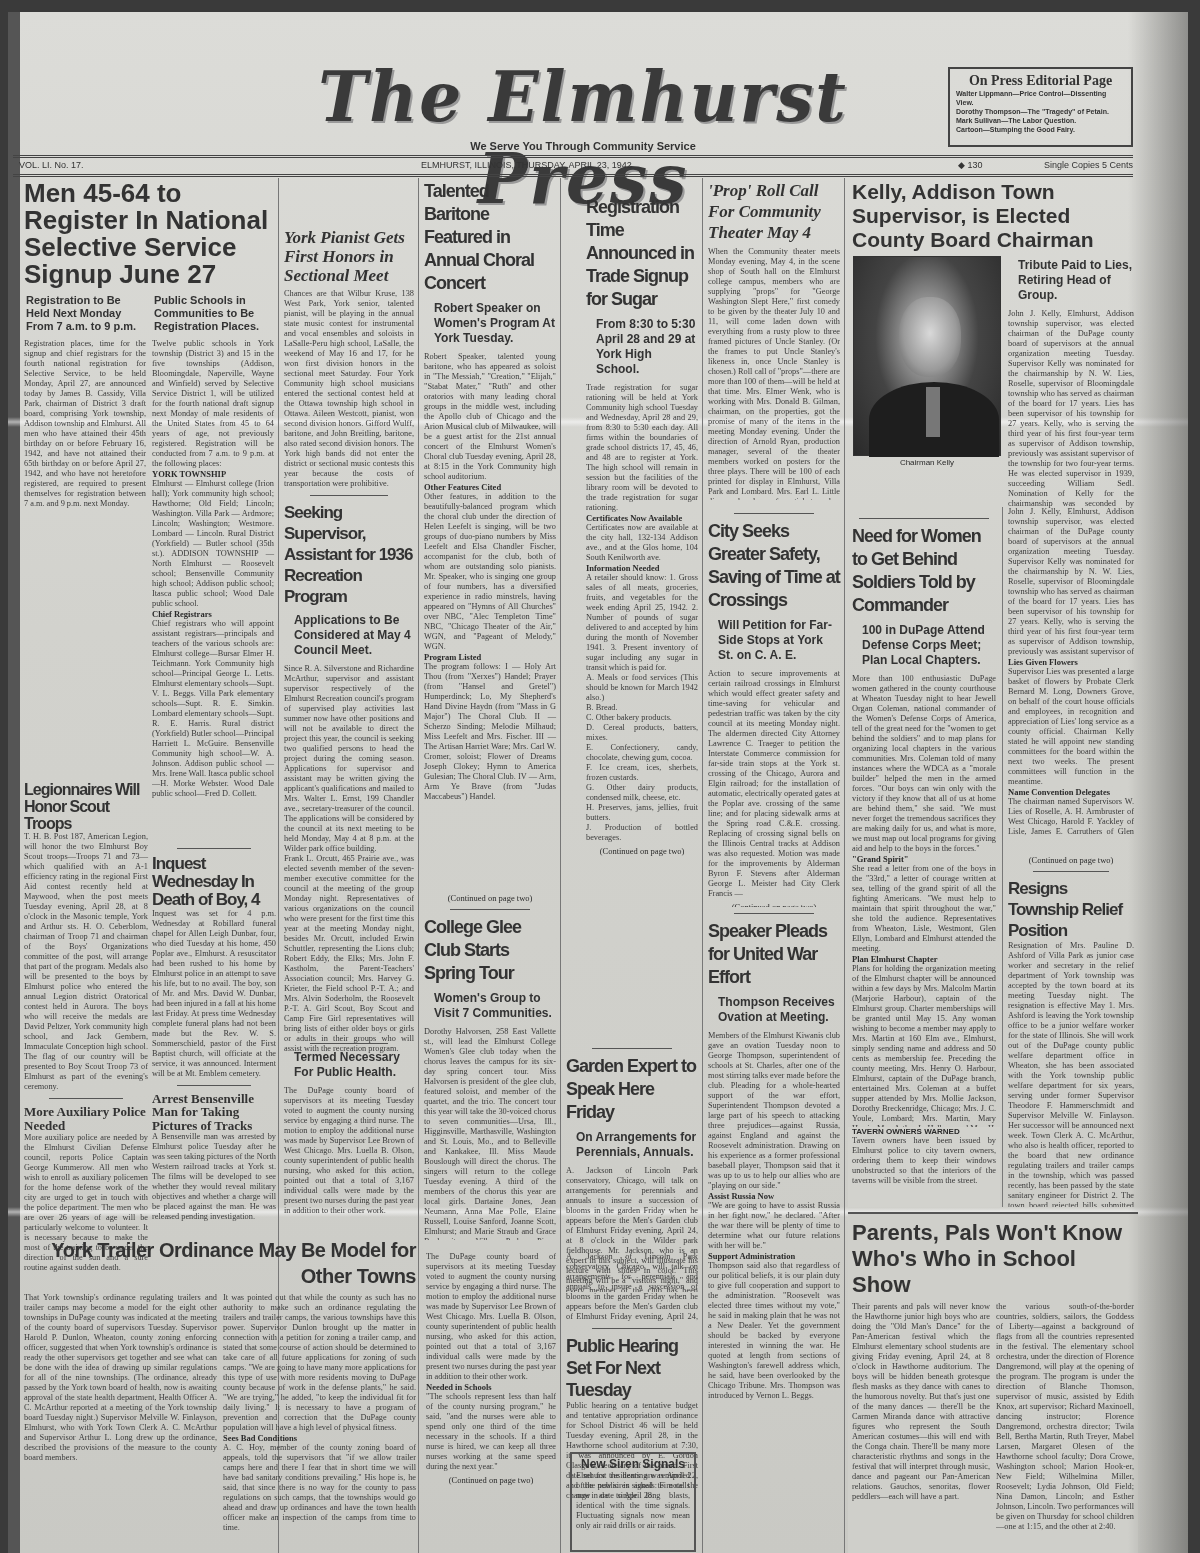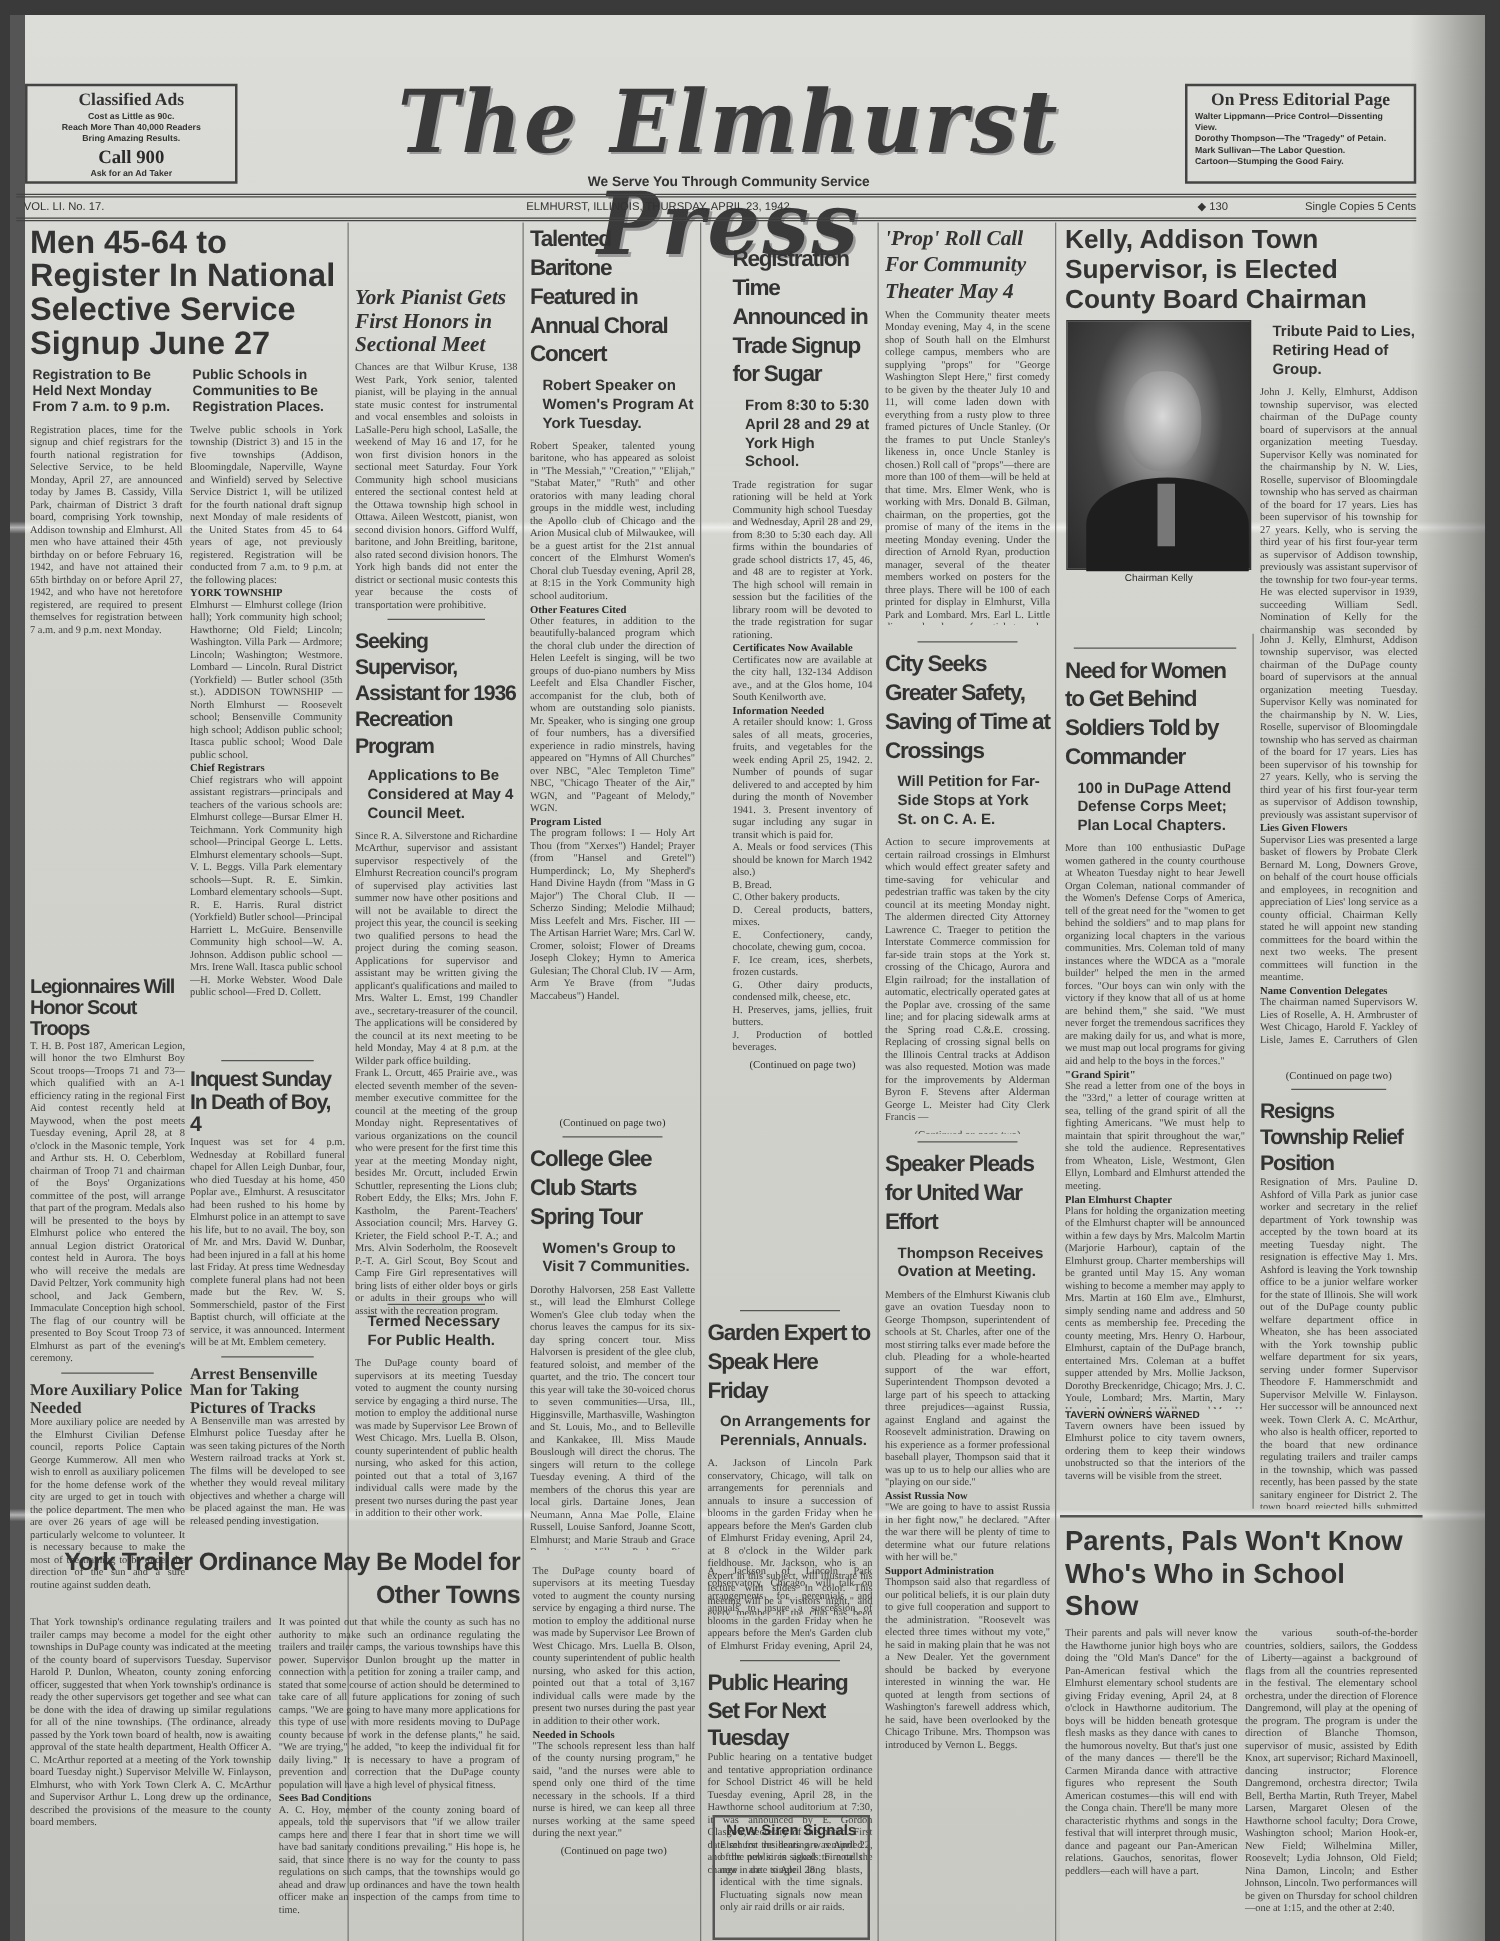--- a/index.html
+++ b/index.html
@@ -68,28 +68,20 @@
   .tavern { font-family: "Liberation Sans", sans-serif; font-size: 8px; font-weight: bold; }
 </style>
 </head>
 <body>
 
 <div class="page">
   <div class="left-bar"></div>
   <div class="fold" style="top:405px;"></div>
   <div class="fold" style="top:1195px;"></div>
 
-  <div class="ear ear-left">
-    <h4>Classified Ads</h4>
-    <p>Cost as Little as 90c.</p>
-    <p>Reach More Than 40,000 Readers</p>
-    <p>Bring Amazing Results.</p>
-    <div class="call">Call 900</div>
-    <p>Ask for an Ad Taker</p>
-  </div>
 
   <div class="flag">The Elmhurst Press</div>
   <div class="motto">We Serve You Through Community Service</div>
 
   <div class="ear ear-right">
     <h4>On Press Editorial Page</h4>
     <p>Walter Lippmann—Price Control—Dissenting View.</p>
     <p>Dorothy Thompson—The "Tragedy" of Petain.</p>
     <p>Mark Sullivan—The Labor Question.</p>
     <p>Cartoon—Stumping the Good Fairy.</p>
@@ -131,21 +123,21 @@
   <div class="col" style="left:12px; width:132px; top:770px; height:760px; overflow:hidden;">
     <div class="hl cond" style="font-size:16px;">Legionnaires Will Honor Scout Troops</div>
     <div class="body-text">T. H. B. Post 187, American Legion, will honor the two Elmhurst Boy Scout troops—Troops 71 and 73—which qualified with an A-1 efficiency rating in the regional First Aid contest recently held at Maywood, when the post meets Tuesday evening, April 28, at 8 o'clock in the Masonic temple, York and Arthur sts. H. O. Ceberblom, chairman of Troop 71 and chairman of the Boys' Organizations committee of the post, will arrange that part of the program. Medals also will be presented to the boys by Elmhurst police who entered the annual Legion district Oratorical contest held in Aurora. The boys who will receive the medals are David Peltzer, York community high school, and Jack Gembern, Immaculate Conception high school. The flag of our country will be presented to Boy Scout Troop 73 of Elmhurst as part of the evening's ceremony.</div>
     <div class="short-rule"></div>
     <div class="hl ital" style="font-size:13px; font-style:normal; font-family:'Liberation Serif',serif;">More Auxiliary Police Needed</div>
     <div class="body-text">More auxiliary police are needed by the Elmhurst Civilian Defense council, reports Police Captain George Kummerow. All men who wish to enroll as auxiliary policemen for the home defense work of the city are urged to get in touch with the police department. The men who are over 26 years of age will be particularly welcome to volunteer. It is necessary because to make the most of the training to be under the direction of the sun and a sure routine against sudden death.</div>
   </div>
 
   <div class="col" style="left:140px; width:132px; top:830px; height:380px; overflow:hidden;">
     <div class="short-rule"></div>
-    <div class="hl cond" style="font-size:17px;">Inquest Sunday In Death of Boy, 4</div>
+    <div class="hl cond" style="font-size:17px;">Inquest Wednesday In Death of Boy, 4</div>
     <div class="body-text">Inquest was set for 4 p.m. Wednesday at Robillard funeral chapel for Allen Leigh Dunbar, four, who died Tuesday at his home, 450 Poplar ave., Elmhurst. A resuscitator had been rushed to his home by Elmhurst police in an attempt to save his life, but to no avail. The boy, son of Mr. and Mrs. David W. Dunbar, had been injured in a fall at his home last Friday. At press time Wednesday complete funeral plans had not been made but the Rev. W. S. Sommerschield, pastor of the First Baptist church, will officiate at the service, it was announced. Interment will be at Mt. Emblem cemetery.</div>
     <div class="short-rule"></div>
     <div class="hl" style="font-size:13px; font-family:'Liberation Serif',serif;">Arrest Bensenville Man for Taking Pictures of Tracks</div>
     <div class="body-text">A Bensenville man was arrested by Elmhurst police Tuesday after he was seen taking pictures of the North Western railroad tracks at York st. The films will be developed to see whether they would reveal military objectives and whether a charge will be placed against the man. He was released pending investigation.</div>
   </div>
 
   <div class="col" style="left:12px; width:400px; top:1225px; height:316px; overflow:hidden;">
     <div class="hl" style="font-size:20px; line-height:26px; letter-spacing:-0.5px;text-align:right;">York Trailer Ordinance May Be Model for Other Towns</div>
     <div style="display:flex; gap:6px; margin-top:4px;">
       <div class="body-text" style="flex:1;">That York township's ordinance regulating trailers and trailer camps may become a model for the eight other townships in DuPage county was indicated at the meeting of the county board of supervisors Tuesday. Supervisor Harold P. Dunlon, Wheaton, county zoning enforcing officer, suggested that when York township's ordinance is ready the other supervisors get together and see what can be done with the idea of drawing up similar regulations for all of the nine townships. (The ordinance, already passed by the York town board of health, now is awaiting approval of the state health department, Health Officer A. C. McArthur reported at a meeting of the York township board Tuesday night.) Supervisor Melville W. Finlayson, Elmhurst, who with York Town Clerk A. C. McArthur and Supervisor Arthur L. Long drew up the ordinance, described the provisions of the measure to the county board members.</div>

